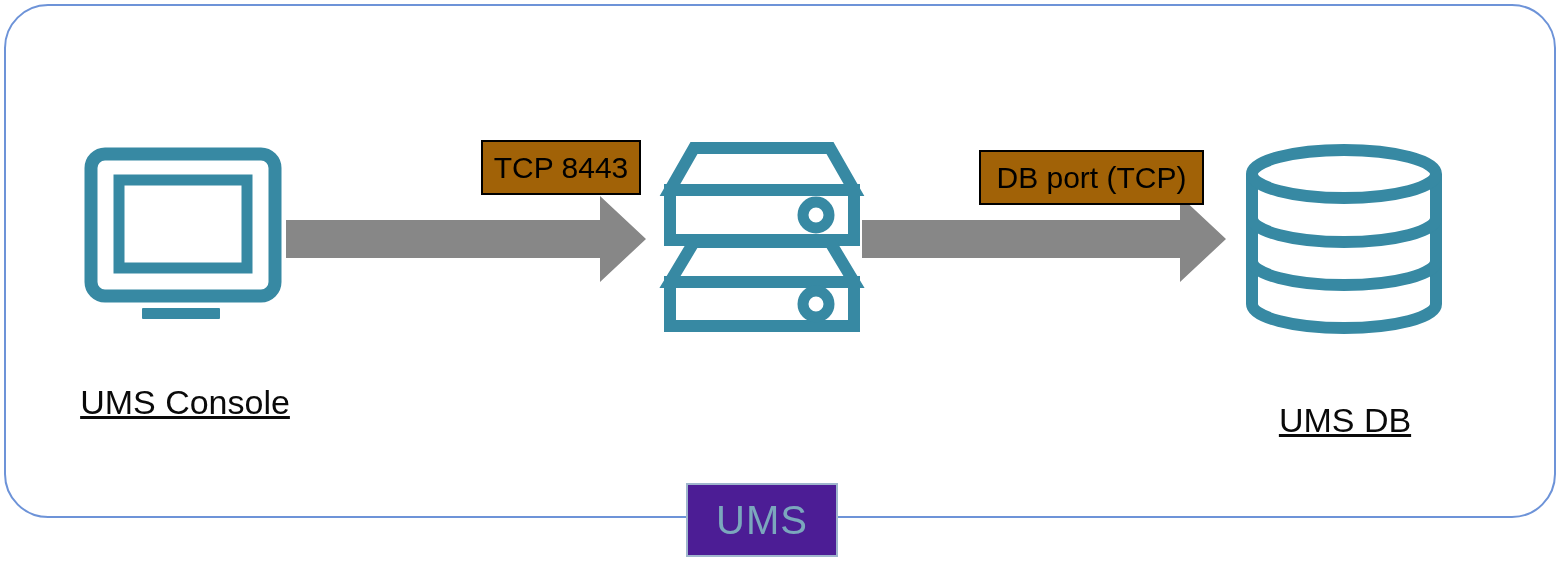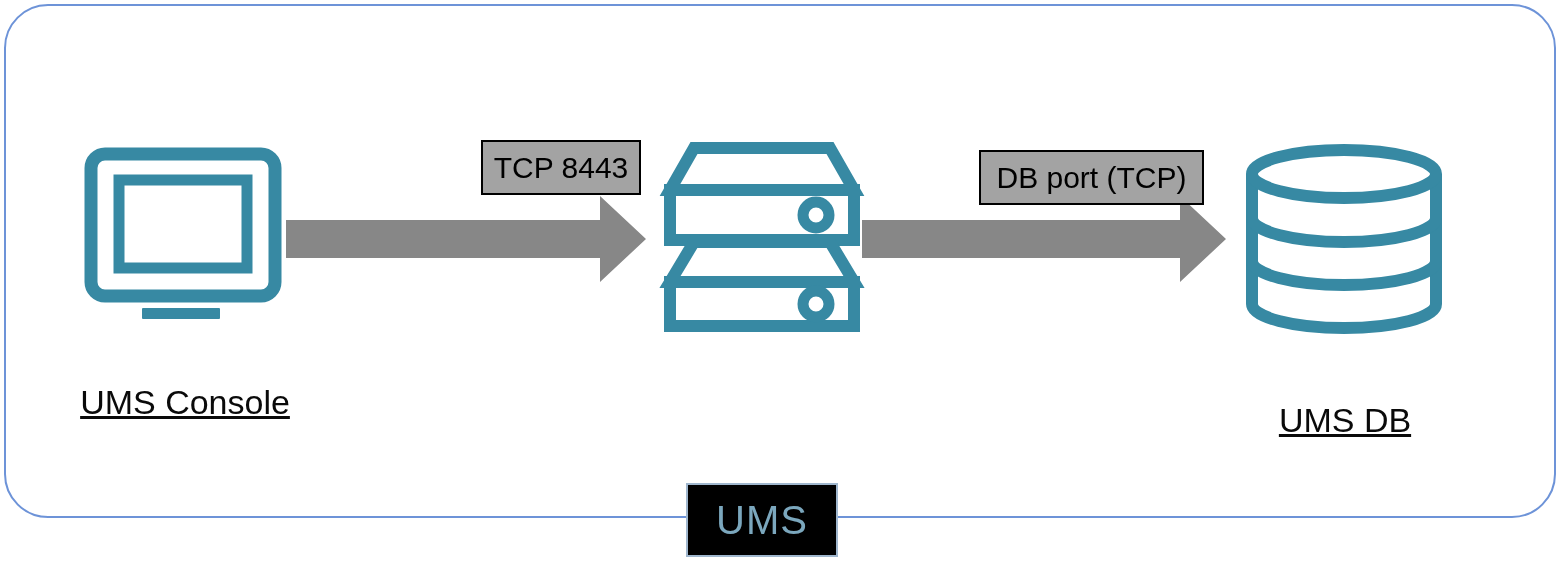--- a/index.html
+++ b/index.html
@@ -42,37 +42,37 @@
     color: #0a0a0a;
     font-family: "Liberation Sans", sans-serif;
     white-space: nowrap;
     text-decoration: underline;
   }
   
   .port-label {
     position: absolute;
     box-sizing: border-box;
     border: 2px solid #000000;
-    background: #a3a3a3;
+    background: #a16207;
     color: #000000;
     font-size: 30px;
     line-height: 30px;
     font-family: "Liberation Sans", sans-serif;
     display: flex;
     align-items: center;
     justify-content: center;
     white-space: nowrap;
     z-index: 5;
   }
   
   .ums-badge {
     position: absolute;
     box-sizing: border-box;
     border: 2px solid #9fb6cd;
-    background: #000000;
+    background: #4c1d95;
     display: flex;
     align-items: center;
     justify-content: center;
     z-index: 6;
   }
   .ums-badge-text {
     font-size: 40px;
     line-height: 42px;
     color: #7ba7bd;
     font-family: "Liberation Sans", sans-serif;

